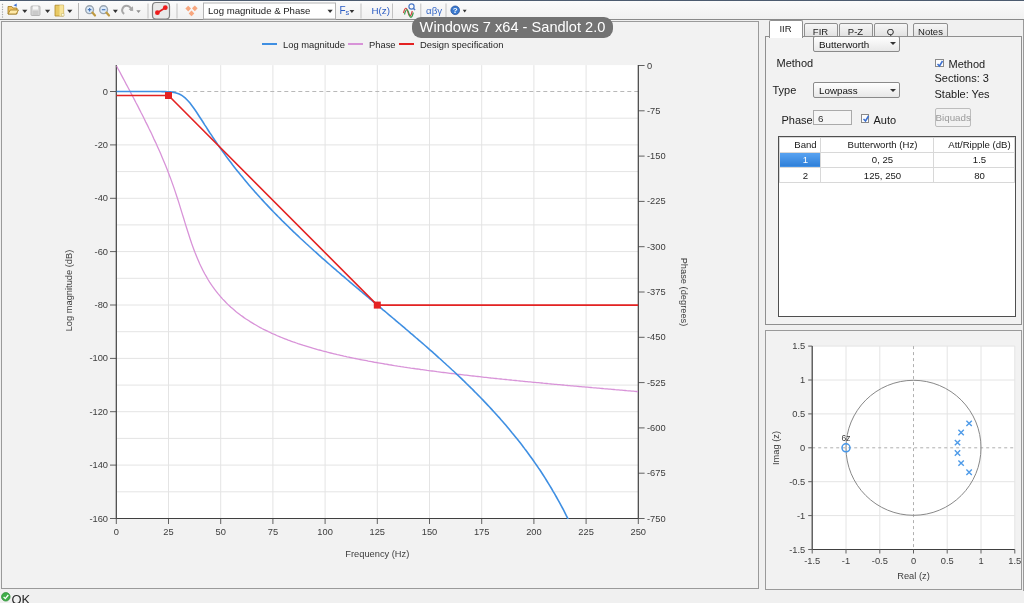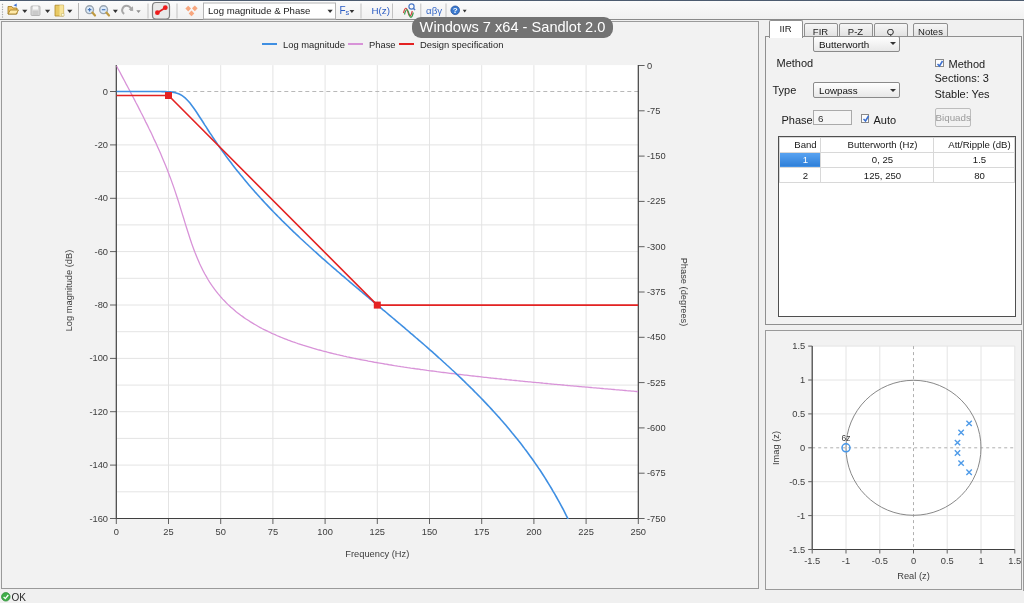--- a/index.html
+++ b/index.html
@@ -15,21 +15,21 @@
 .tl6{font-size:8.5px;fill:#3c3c3c}
 .lg{font-size:9.4px;fill:#262626}
 .g{stroke:#e4e4e4;stroke-width:1}
 .ax{stroke:#606060;stroke-width:1}
 .ax2{stroke:#404040;stroke-width:1.2}
 .dsh{stroke:#b0b0b0;stroke-width:1;stroke-dasharray:3 3}
 .lbl{position:absolute;font-size:11px;color:#1a1a1a}
 .combo{position:absolute;width:87px;height:16px;background:linear-gradient(#fefefe,#e8e8e8);border:1px solid #8a8a8a;border-radius:2px;font-size:9.8px;color:#111;padding:2px 0 0 5px}
 .carr{position:absolute;width:0;height:0;border-left:3.2px solid transparent;border-right:3.2px solid transparent;border-top:3.8px solid #333}
 #pzpanel{position:absolute;left:764.5px;top:330px;width:257.5px;height:260px;background:#f2f2f2;border:1px solid #9a9a9a}
-#statusbar{position:absolute;left:0;top:591px;width:1024px;height:12px;background:#f0f0f0;font-size:10px;color:#2a2a2a}
+#statusbar{position:absolute;left:0;top:591px;width:1024px;height:12px;background:#f0f0f0;font-size:13px;color:#2a2a2a}
 #tooltip{position:absolute;left:412px;top:16.5px;width:201px;height:21.5px;background:#737373;border-radius:9px;color:#fff;font-size:14.6px;text-align:center;line-height:21.5px;white-space:nowrap;z-index:50}
 #tblwrap{position:absolute;left:13px;top:115px;width:238px;height:181px;border:1px solid #4f4f4f;background:#fff;overflow:hidden}
 table{border-collapse:collapse;width:236px;font-size:9.6px;color:#181818;background:#fff}
 td,th{border:1px solid #d8d8d8;height:15.3px;padding:0 0 0 12px;text-align:center;font-weight:normal}
 </style></head>
 <body>
 <div id="topline"></div>
 <div style="position:absolute;right:0;top:1px;width:1.2px;height:602px;background:#9a9a9a"></div>
 <div id="toolbar">
 <svg width="470" height="19" style="position:absolute;left:0;top:0">

